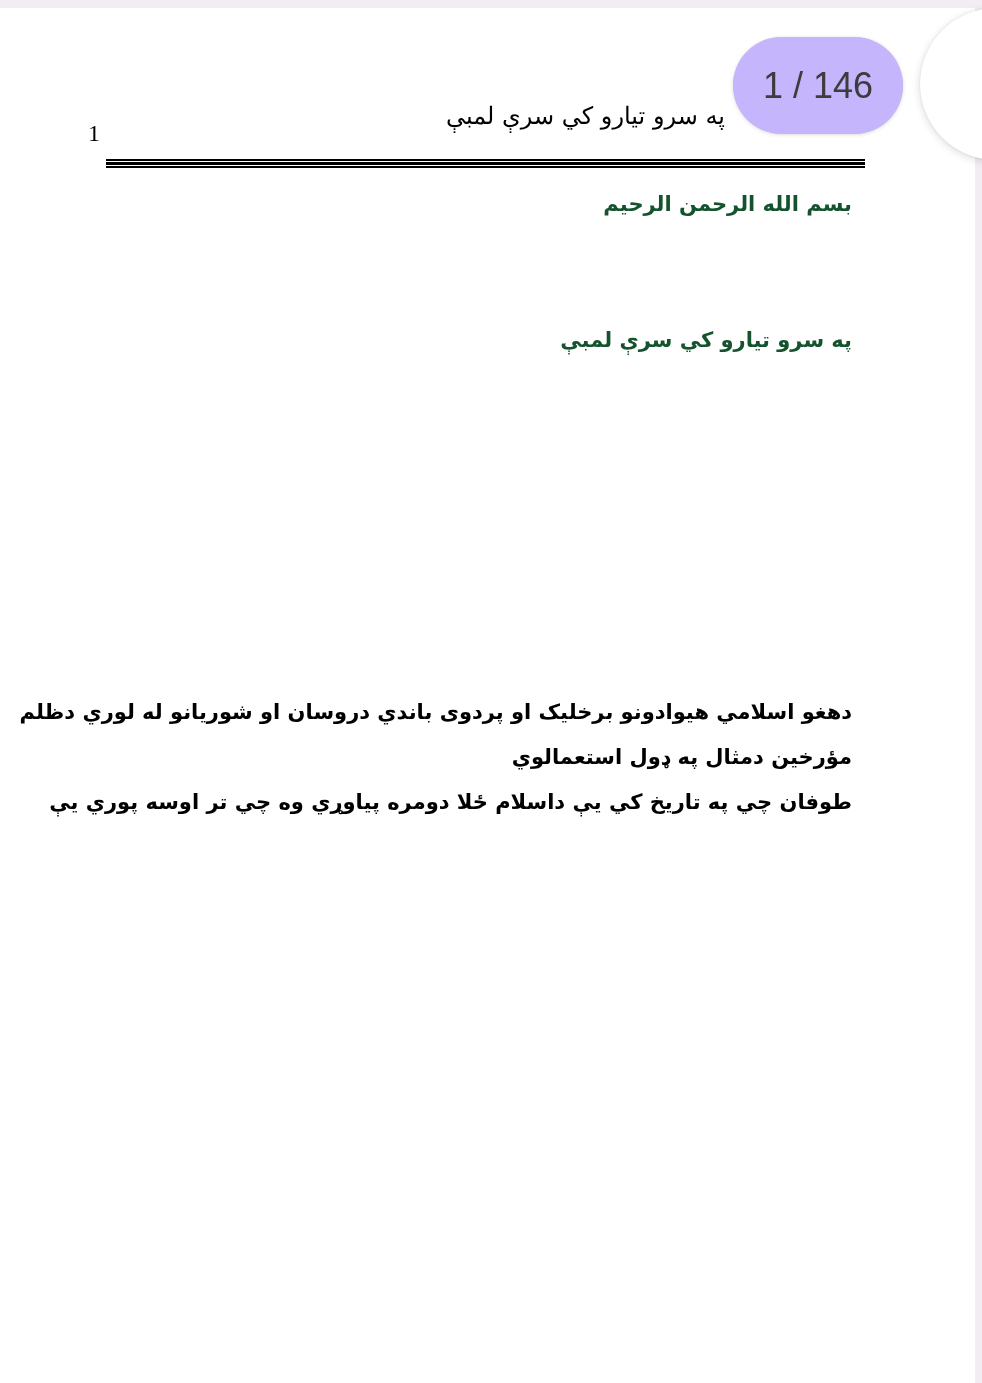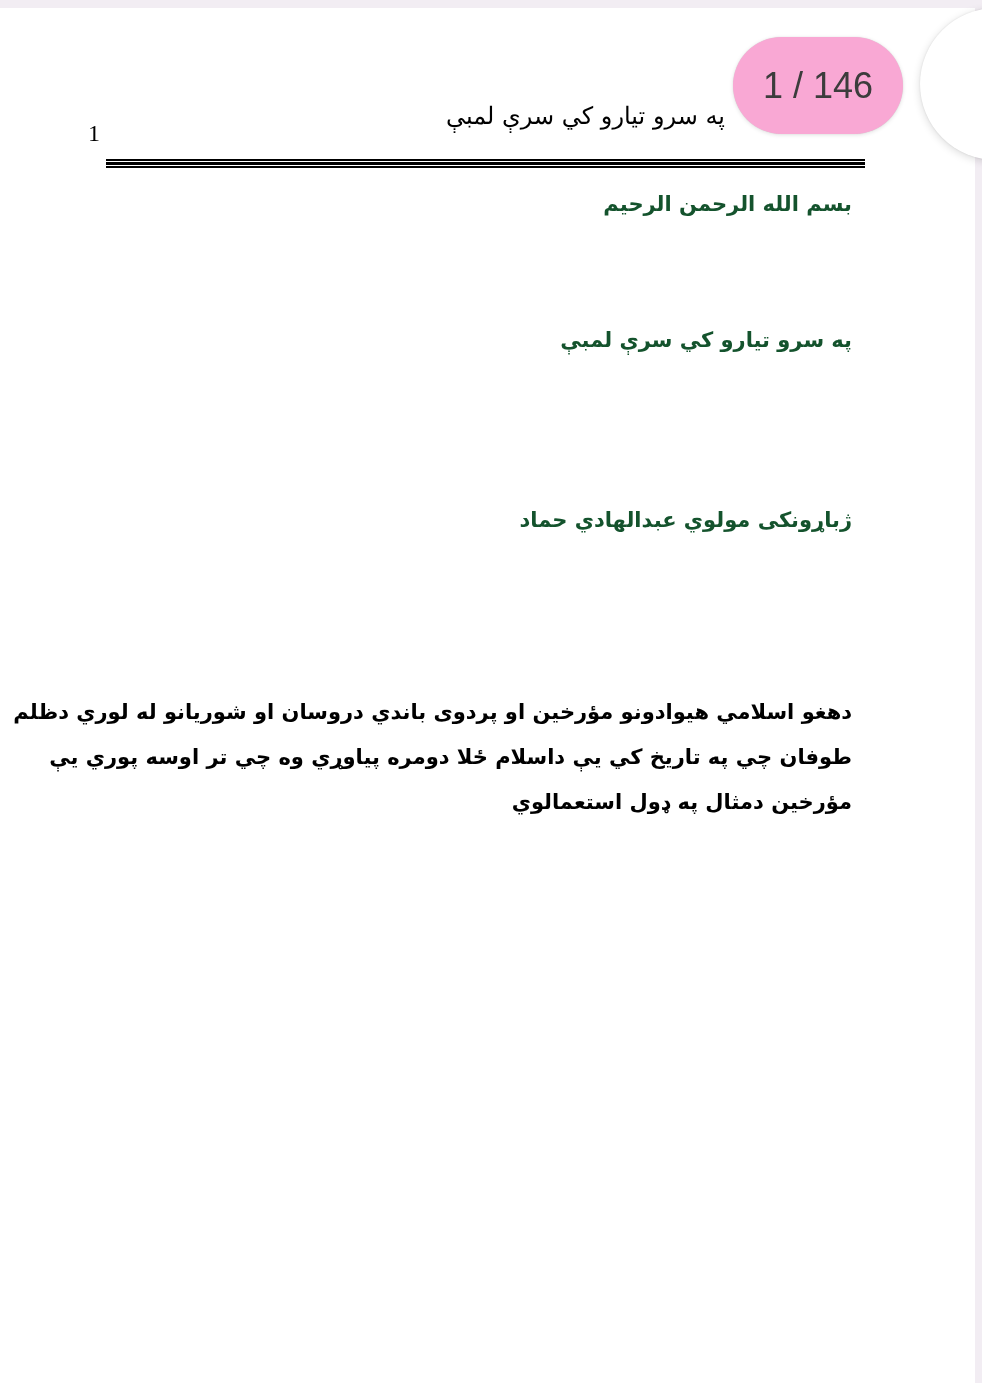--- a/index.html
+++ b/index.html
@@ -52,21 +52,21 @@
     direction: rtl; text-align: right;
     font-family: "DejaVu Sans", sans-serif; font-weight: bold;
     font-size: 21px; line-height: 45px; color: #000;
   }
   .para .pline { display: block; white-space: nowrap; }
   .para .pline.justify { text-align: justify; text-align-last: justify; }
   .para .pline.indent { padding-right: 6px; }
 
   .page-pill {
     position: absolute; left: 733px; top: 37px; width: 170px; height: 97px;
-    border-radius: 49px; background: #f9a8d4;
+    border-radius: 49px; background: #c4b5fd;
     box-shadow: 0 1px 4px rgba(0,0,0,0.12), 0 0 1px rgba(0,0,0,0.15);
     display: flex; align-items: center; justify-content: center;
     font-family: "Liberation Sans", sans-serif; font-size: 36px; color: #3c3c3c;
   }
   .fab {
     position: absolute; left: 920px; top: 8px; width: 160px; height: 152px;
     border-radius: 80px; background: #ffffff;
     box-shadow: 0 2px 8px rgba(0,0,0,0.14), 0 0 2px rgba(0,0,0,0.10);
   }
 </style>
@@ -78,26 +78,25 @@
 <div class="page">
   <div class="page-number">1</div>
   <div class="running-header">په سرو تیارو کي سرې لمبې</div>
 
   <div class="rule r1"></div>
   <div class="rule r2"></div>
   <div class="rule r3"></div>
 
   <div class="rtl-line l-bismillah">بسم الله الرحمن الرحیم</div>
   <div class="rtl-line l-title">په سرو تیارو کي سرې لمبې</div>
-  <div class="rtl-line l-translator">ژباړونکی مولوي عبدالهادي حماد</div>
 
   <div class="para">
-    <span class="pline justify">دهغو اسلامي هیوادونو مؤرخین او پردوی باندي دروسان او شوریانو له لوري دظلم</span>
+    <span class="pline justify">دهغو اسلامي هیوادونو برخلیک او پردوی باندي دروسان او شوریانو له لوري دظلم</span>
+    <span class="pline">مؤرخین دمثال په ډول استعمالوي</span>
     <span class="pline justify">طوفان چي په تاریخ کي یې داسلام ځلا دومره پیاوړي وه چي تر اوسه پوري یې</span>
-    <span class="pline">مؤرخین دمثال په ډول استعمالوي</span>
   </div>
 </div>
 
 <div class="scroll-track"></div>
 
 <div class="page-pill">
   <span>1 / 146</span>
 </div>
 
 <div class="fab"></div>

